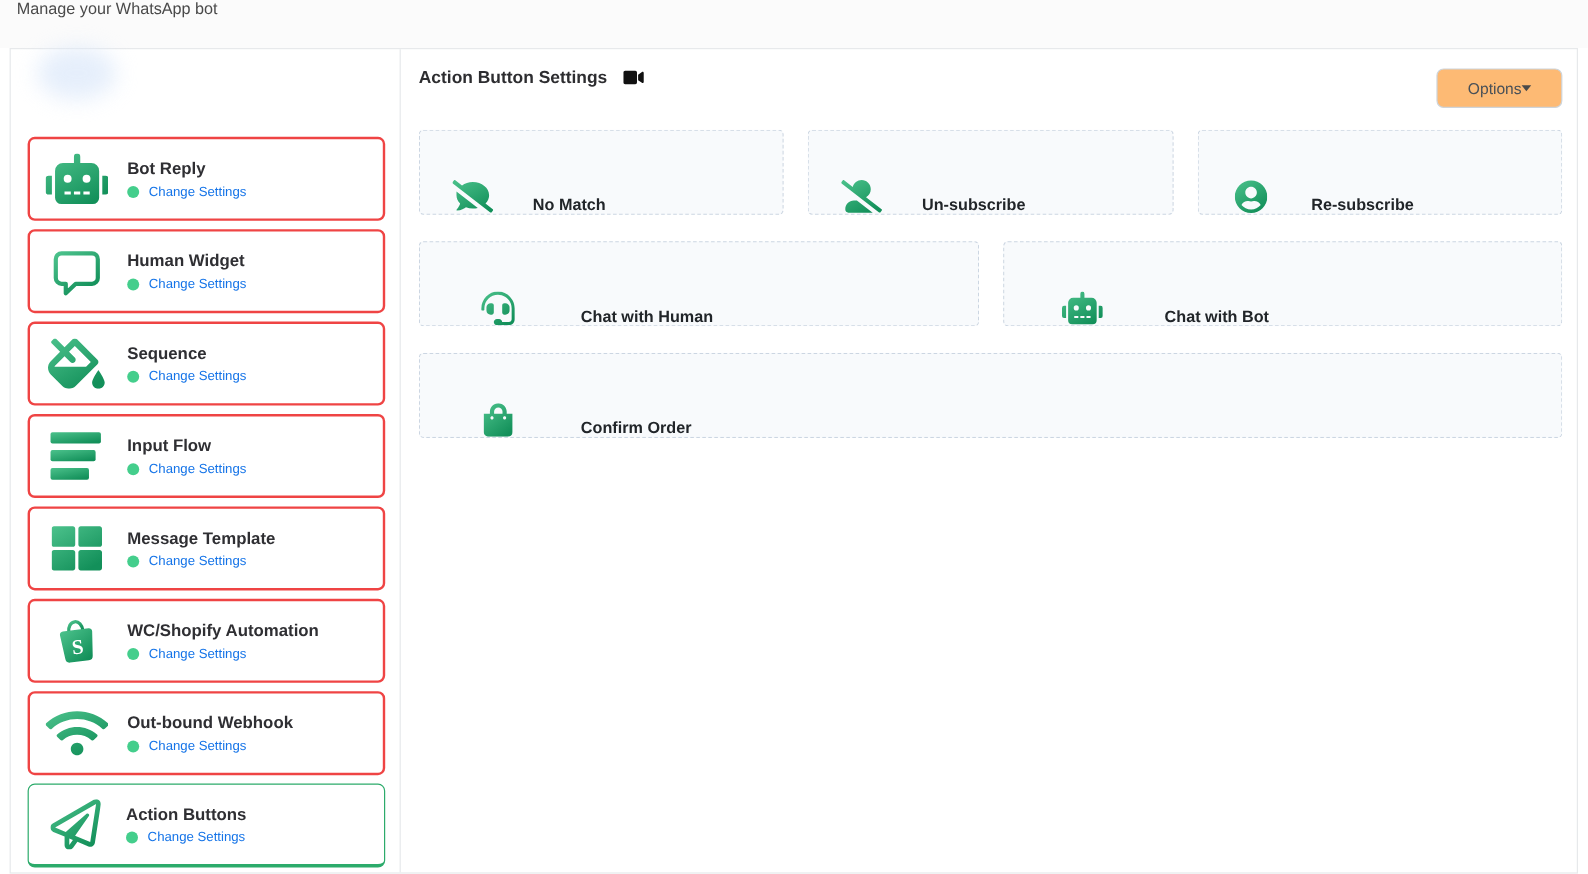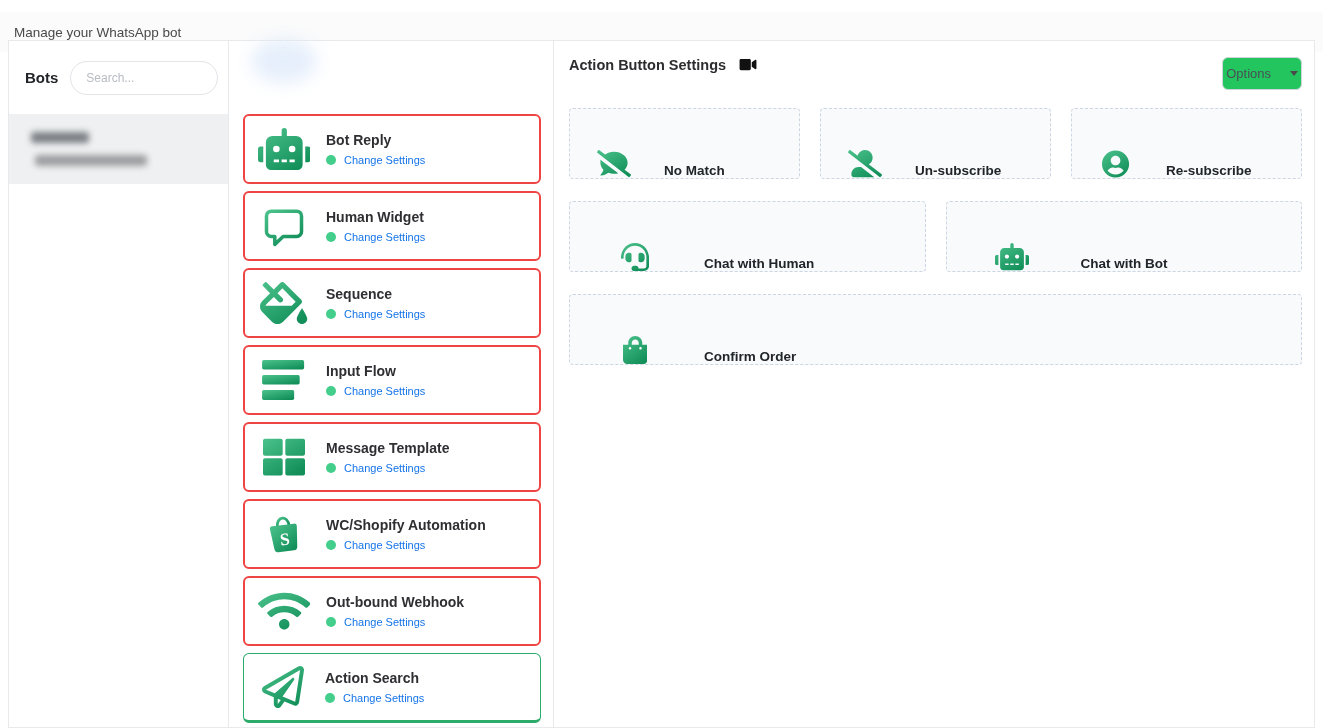--- a/index.html
+++ b/index.html
@@ -1,21 +1,21 @@
 <!DOCTYPE html>
 <html><head>
 <meta charset="utf-8">
 <style>
   * { margin:0; padding:0; box-sizing:border-box; }
   html,body { width:1323px; height:728px; background:#fff; overflow:hidden;
     font-family:"Liberation Sans","DejaVu Sans",sans-serif; }
 
   
-  .topbar { position:absolute; left:0; top:12px; width:100%; height:40px;
-    background:#fbfbfb; display:flex; align-items:center; padding-left:14px; }
+  .topbar { position:absolute; left:0; top:0; width:100%; height:40px;
+    background:#fbfbfb; display:flex; align-items:flex-start; padding-left:14px; }
   .topbar-title { font-size:13.5px; color:#4a4a4a; }
 
   
   .shell { position:absolute; left:8px; top:40px; width:1307px; height:688px;
     background:#fff; border:1px solid #e7e9eb; display:flex; }
 
   
   .sidebar { width:220px; border-right:1px solid #e7e9eb; background:#fff; flex:none; }
   .sidebar-head { height:73px; display:flex; align-items:center; padding:0 14px 0 16px; gap:12px; }
   .bots-title { font-size:15px; font-weight:bold; color:#212529; }
@@ -44,22 +44,22 @@
   .status-dot { width:10px; height:10px; border-radius:50%; background:#44ce8c; flex:none; }
   .card-link { font-size:11px; font-weight:normal; color:#1574e8; text-decoration:none; cursor:pointer; }
 
   
   .main-panel { flex:1; padding:16px 12px 0 15px; min-width:0; }
   .panel-header { display:flex; align-items:flex-start; height:34px; }
   .panel-title { font-size:14.5px; font-weight:bold; color:#2d2d30; }
   .video-icon { width:18px; height:15px; margin-left:13px; display:inline-flex; }
   .video-icon svg { width:100%; height:100%; }
   .spacer { flex:1; }
-  .options-btn { display:flex; align-items:center; gap:19px; padding:8px 3px;
-    background:#22c55e; border:1px solid #ced4da; border-radius:6px; font-size:13px;
+  .options-btn { display:flex; align-items:center; gap:0; padding:8px 25px;
+    background:#fdba74; border:1px solid #ced4da; border-radius:6px; font-size:13px;
     color:#495057; cursor:pointer; font-family:"Liberation Sans",sans-serif; }
   .caret-down { width:0; height:0; border-left:4px solid transparent;
     border-right:4px solid transparent; border-top:5px solid #4a4a4a; }
 
   .ab-grid { margin-top:17px; padding-right:0; }
   .ab-row { display:flex; gap:20px; margin-bottom:22px; }
   .ab { flex:1; height:71px; background:#f8fafc; border:1px dashed #ccd6e2; border-radius:4px;
     display:flex; align-items:flex-end; cursor:pointer; min-width:0; }
   .ab-row.cols-3 .ab { padding-left:27px; }
   .ab-row.cols-3 .ab-label { margin-left:33px; }
@@ -82,30 +82,20 @@
     </linearGradient>
   </defs>
 </svg>
 
 <div class="topbar">
   <span class="topbar-title">Manage your WhatsApp bot</span>
 </div>
 
 <div class="shell">
 
-  <div class="sidebar">
-    <div class="sidebar-head">
-      <span class="bots-title">Bots</span>
-      <input class="search-input" type="text" placeholder="Search..." style="">
-    </div>
-    <div class="bot-item">
-      <div class="blur-bar name"></div>
-      <div class="blur-bar phone"></div>
-    </div>
-  </div>
 
   <div class="features-col">
     <div class="blob"></div>
     <div class="feature-list">
   <div class="feature-card">
     <span class="card-icon">
             <svg viewBox="0 0 640 512">
               <path fill="url(#gg)" d="M0 256v128a32 32 0 0 0 32 32h32V224H32a32 32 0 0 0-32 32zm544-80v272a64 64 0 0 1-64 64H160a64 64 0 0 1-64-64V176a80 80 0 0 1 80-80h112V32a32 32 0 0 1 64 0v64h112a80 80 0 0 1 80 80zM264 256a40 40 0 1 0-80 0 40 40 0 0 0 80 0zm-8 128h-64v32h64v-32zm96 0h-64v32h64v-32zm104-128a40 40 0 1 0-80 0 40 40 0 0 0 80 0zm-8 128h-64v32h64v-32zm192 0V256a32 32 0 0 0-32-32h-32v192h32a32 32 0 0 0 32-32z"></path>
             </svg>
           </span>
@@ -214,21 +204,21 @@
     </span>
   </div>
 
   <div class="feature-card active">
     <span class="card-icon">
             <svg viewBox="0 0 512 512">
               <path fill="url(#gg)" d="M440 6.5L24 246.4c-34.4 19.9-31.1 70.8 5.7 85.9L144 379.6V464c0 46.4 59.2 65.5 86.6 28.6l43.8-59.1 111.9 46.2c5.9 2.4 12.1 3.6 18.3 3.6 8.2 0 16.3-2.1 23.6-6.2 12.8-7.2 21.6-20 23.9-34.5l59.4-387.2c6.1-40.1-36.9-68.8-71.5-48.9zM192 464v-64.6l36.6 15.1L192 464zm212.6-28.7l-153.8-63.5L391 169.5c10.7-15.5-9.5-33.5-23.7-21.2L155.8 332.6 48 288 464 48l-59.4 387.3z"></path>
             </svg>
           </span>
     <span class="card-body">
-      <div class="card-title">Action Search</div>
+      <div class="card-title">Action Buttons</div>
       <div class="card-linkrow">
         <span class="status-dot"></span>
         <a class="card-link">Change Settings</a>
       </div>
     </span>
   </div>
 </div>
   </div>
 
   <div class="main-panel">

